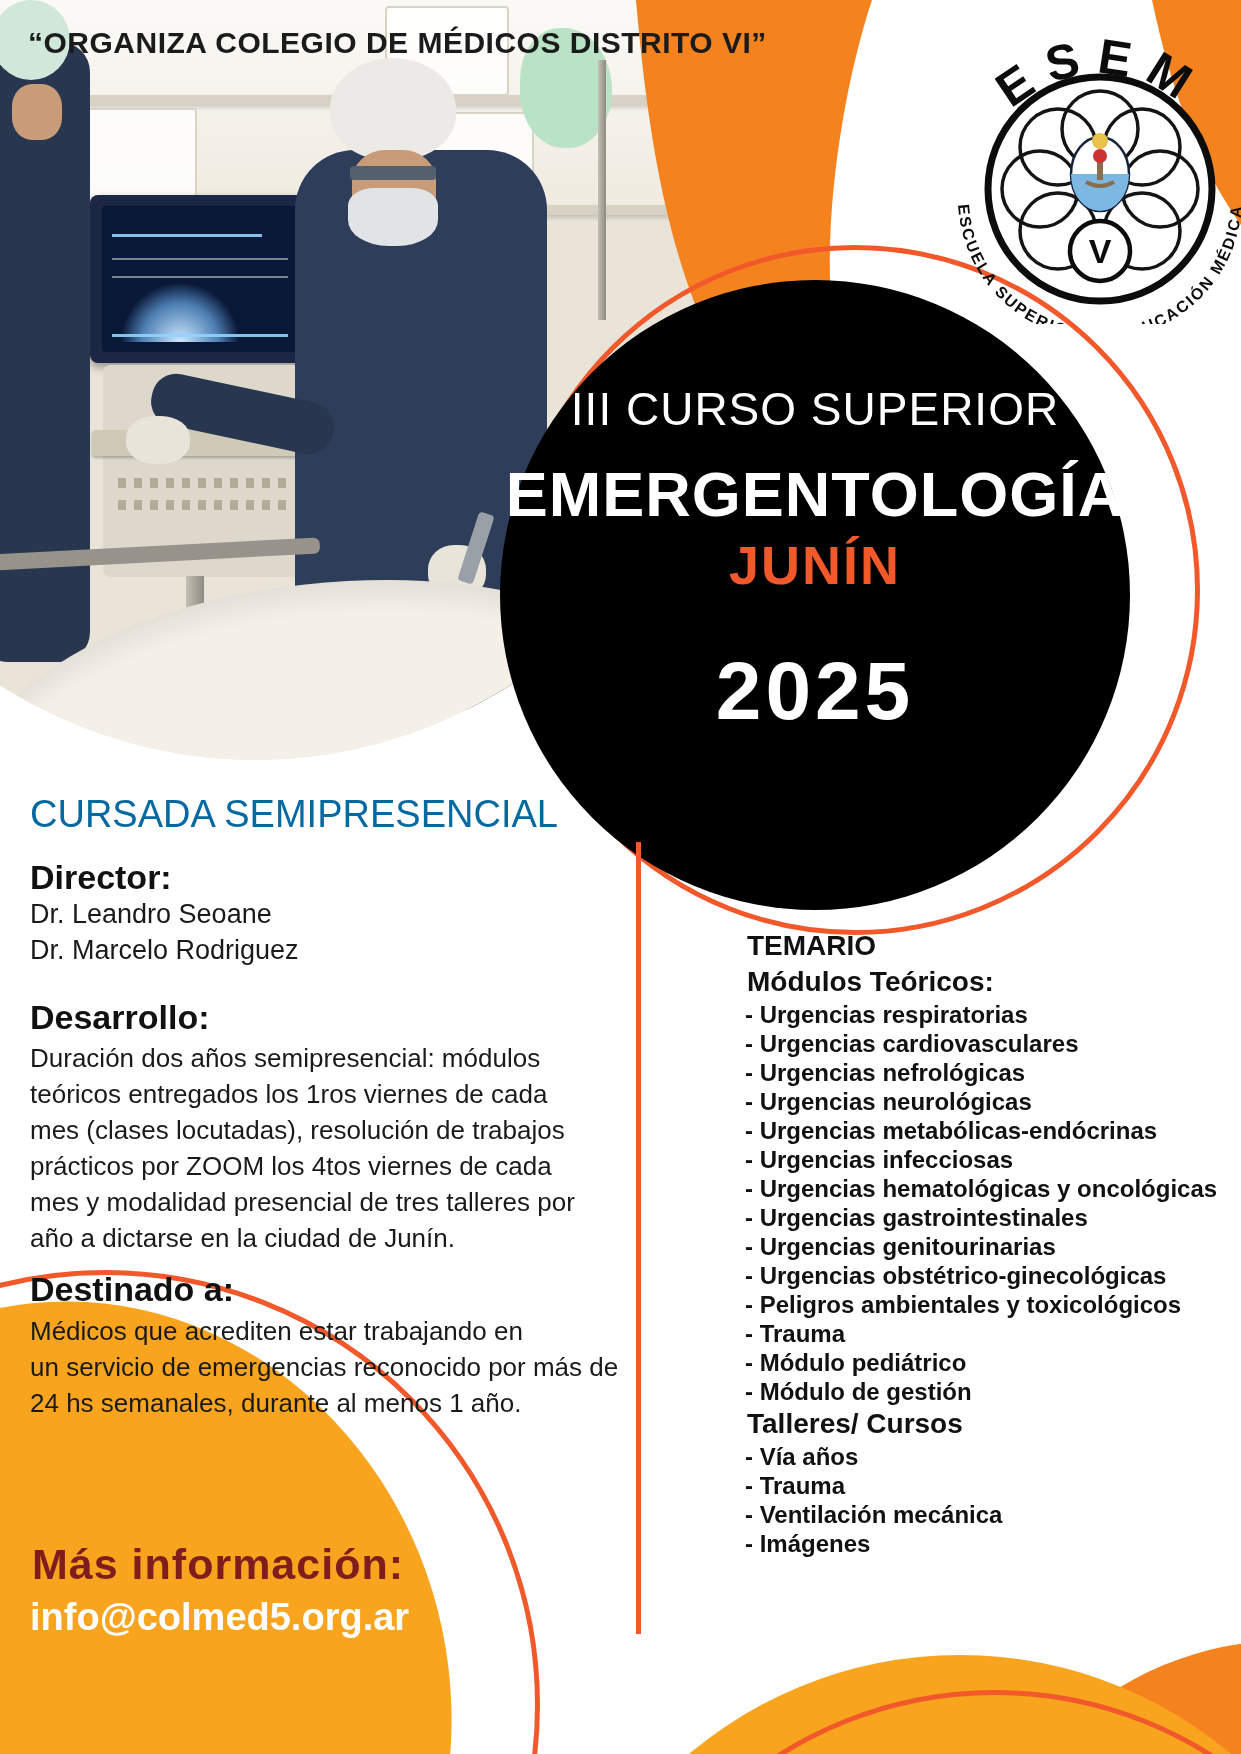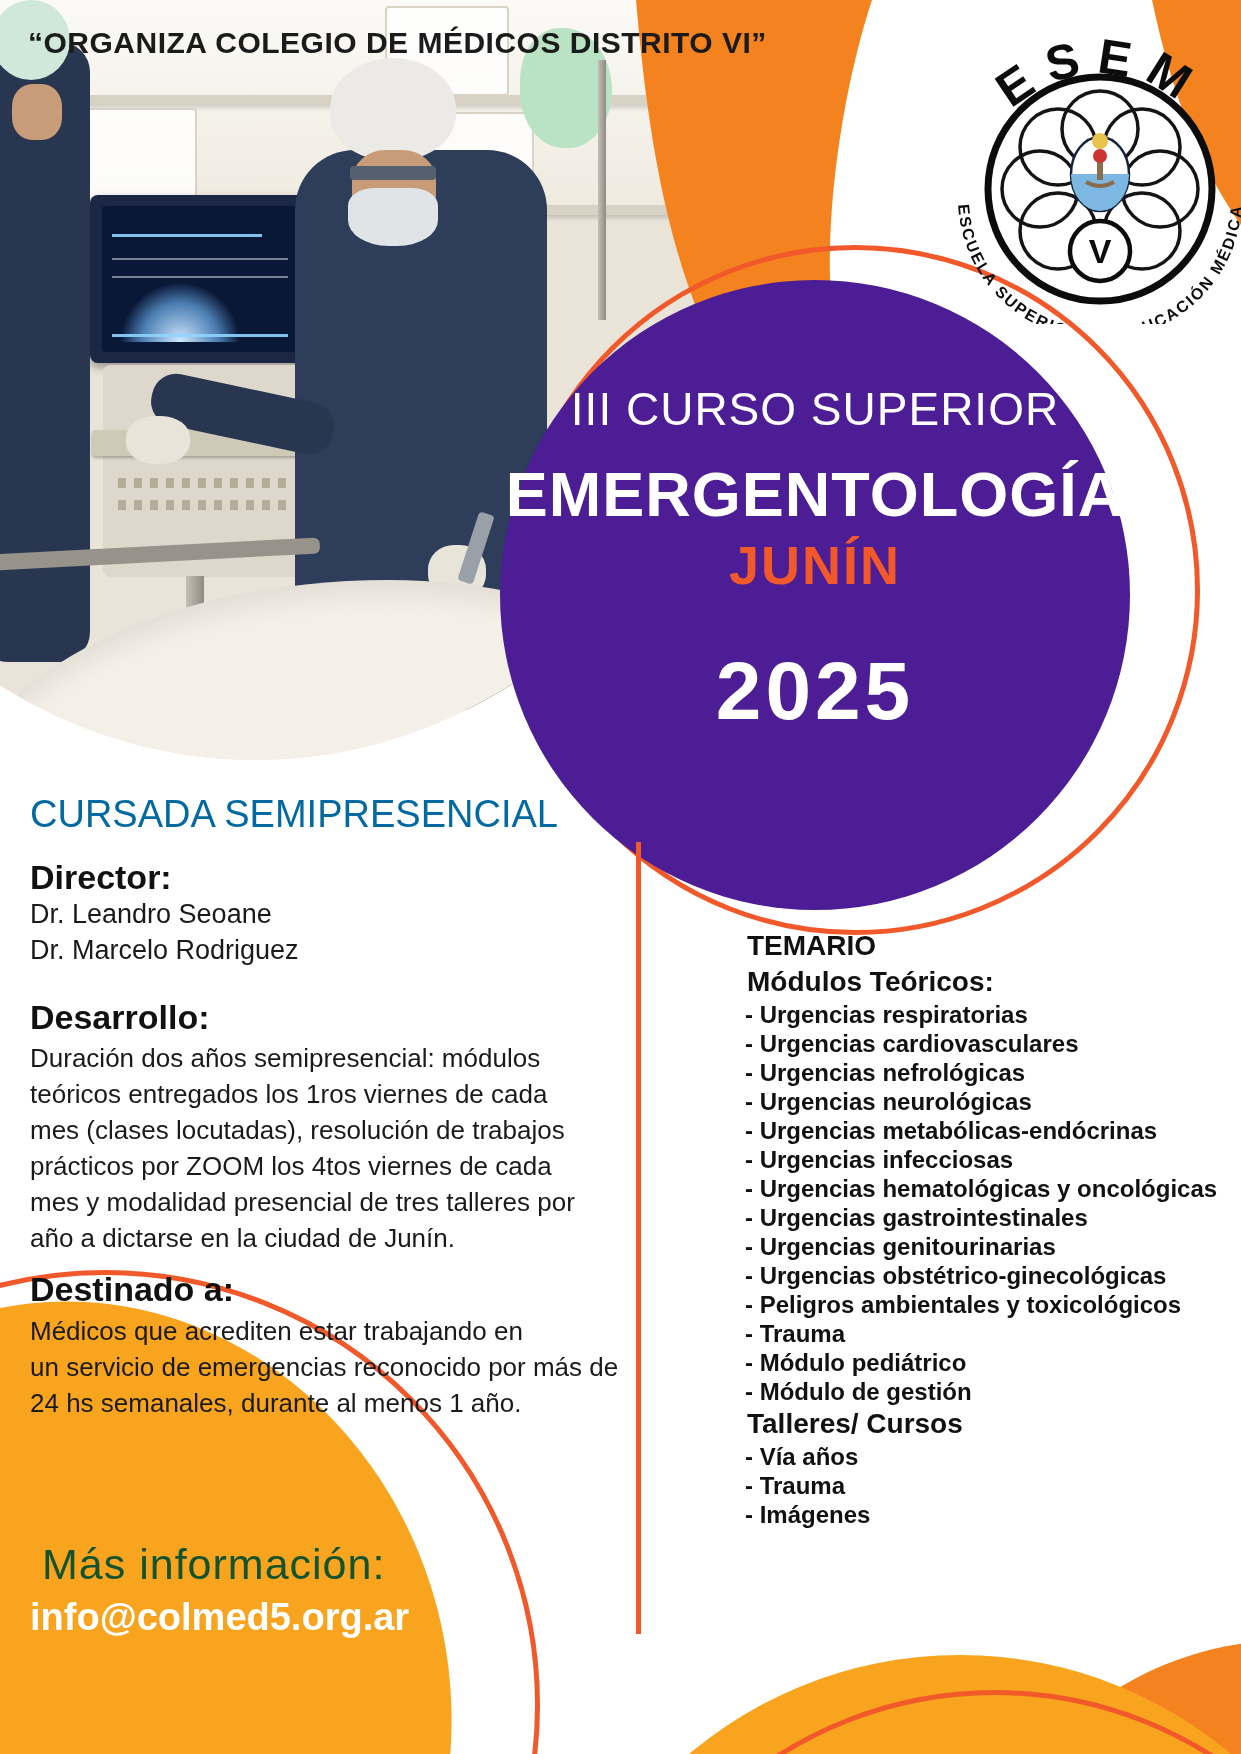--- a/index.html
+++ b/index.html
@@ -37,21 +37,21 @@
   .glove{background:#e8e4da;border-radius:45%;}
   .probe{background:#9aa0a8;border-radius:4px;}
   .rail{background:#97928a;border-radius:6px;}
   .sheet{background:#f5f0e7;border-radius:55% 45% 0 0;box-shadow:inset 0 14px 24px rgba(0,0,0,.08);}
 
   
   .decor-svg{left:0;top:0;z-index:2;pointer-events:none;}
   .ring{border-radius:50%;border:5px solid #f1582a;z-index:3;}
   .ring-a{left:510px;top:245px;width:680px;height:680px;}
   .circle-a{left:500px;top:280px;width:630px;height:630px;border-radius:50%;
-            background:#4c1d95;z-index:4;display:flex;flex-direction:column;align-items:center;text-align:center;}
+            background:#000000;z-index:4;display:flex;flex-direction:column;align-items:center;text-align:center;}
   .info-blob{left:-290px;top:1300px;width:740px;height:810px;border-radius:50%;
              background:#f8a41f;transform:rotate(-12deg);z-index:2;}
   .ring-b{left:-330px;top:1270px;width:860px;height:860px;z-index:3;}
   .circle-c{left:540px;top:1655px;width:840px;height:840px;border-radius:50%;background:#f8a41f;z-index:3;}
   .circle-d{left:960px;top:1640px;width:660px;height:660px;border-radius:50%;background:#f4831f;z-index:2;}
   .ring-c{left:590px;top:1690px;width:800px;height:800px;z-index:4;border-color:#f1582a;}
   .divider{left:636px;top:842px;width:5px;height:792px;background:#f1582a;z-index:5;}
 
   
   .header-quote{left:28px;top:26px;width:790px;font-size:30px;font-weight:600;
@@ -64,21 +64,21 @@
   .modality{left:30px;top:793px;font-size:38px;font-weight:400;color:#0369a1;}
   .h-bold{font-size:34px;font-weight:700;color:#111;}
   .director-h{left:30px;top:858px;}
   .director-list{left:30px;top:896px;font-size:27px;line-height:36px;color:#1a1a1a;}
   .desarrollo-h{left:30px;top:998px;}
   .desarrollo-t{left:30px;top:1040px;width:625px;font-size:26px;line-height:36px;
                 white-space:pre-line;color:#1a1a1a;}
   .destinado-h{left:30px;top:1270px;z-index:6;}
   .destinado-t{left:30px;top:1313px;width:640px;font-size:26px;line-height:36px;
                white-space:pre-line;color:#1a1a1a;z-index:6;}
-  .masinfo{left:42px;top:1540px;font-size:43px;font-weight:400;color:#14532d;z-index:6;letter-spacing:1px;}
+  .masinfo{left:32px;top:1540px;font-size:43px;font-weight:700;color:#7f1d1d;z-index:6;letter-spacing:1px;}
   .email{left:30px;top:1596px;font-size:38px;font-weight:700;color:#fff;z-index:6;}
   .temario{left:745px;top:930px;width:490px;z-index:6;color:#111;}
   .temario-h{font-size:28px;font-weight:700;margin:0 0 4px 2px;}
   .sub-h{font-size:28px;font-weight:700;margin:2px 0 2px 2px;}
   .item-list .li{font-size:24px;font-weight:700;line-height:29px;white-space:nowrap;}
 
   
   .logo{left:950px;top:14px;z-index:7;}
 </style>
 </head>
@@ -226,15 +226,16 @@
       <div class="li">- Urgencias obstétrico-ginecológicas</div>
       <div class="li">- Peligros ambientales y toxicológicos</div>
       <div class="li">- Trauma</div>
       <div class="li">- Módulo pediátrico</div>
       <div class="li">- Módulo de gestión</div>
     </div>
   <div class="sub-h">Talleres/ Cursos</div>
   <div class="item-list">
       <div class="li">- Vía años</div>
       <div class="li">- Trauma</div>
+      <div class="li">- Ventilación mecánica</div>
       <div class="li">- Imágenes</div>
     </div>
 </div>
 
 </body></html>

